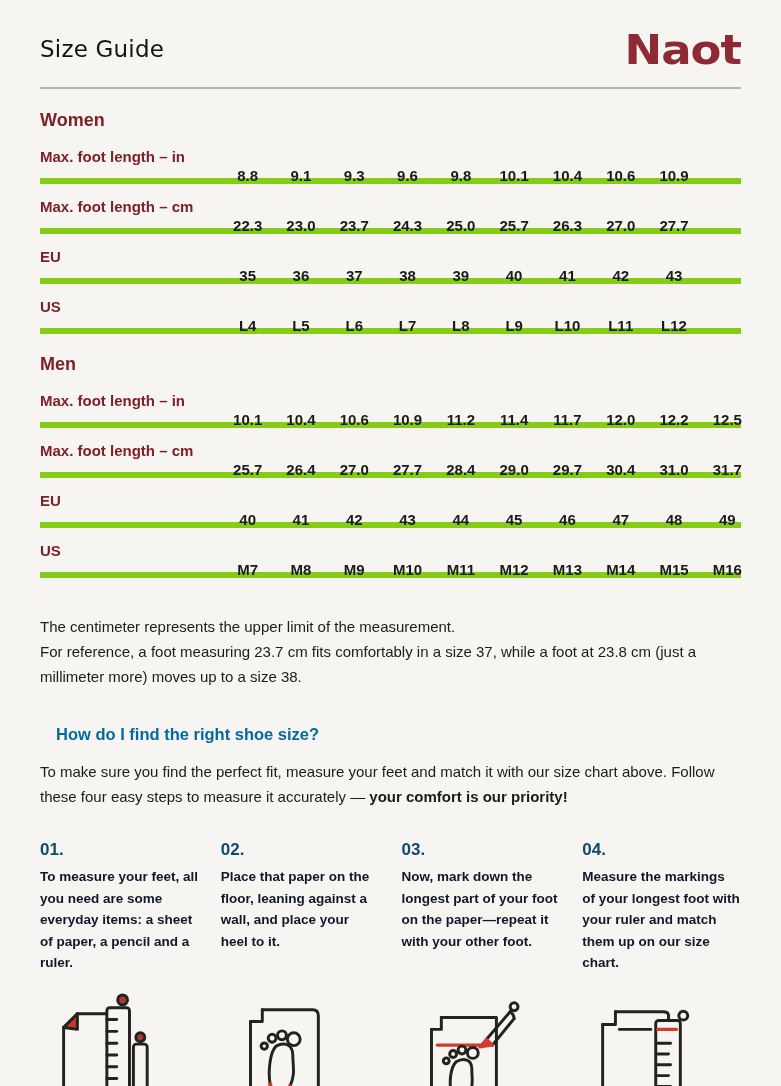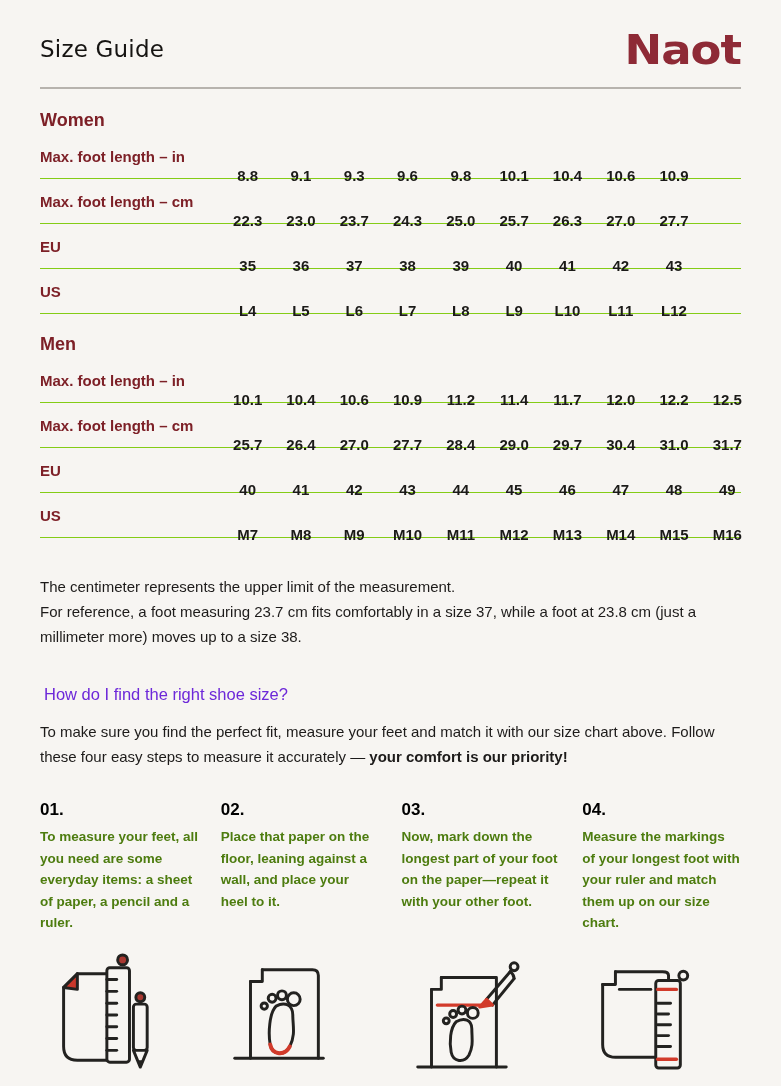--- a/index.html
+++ b/index.html
@@ -9,35 +9,35 @@
     font-family:"Liberation Sans",sans-serif;
   }
   .page{padding:0 40px;width:701px;}
   
   .hdr{display:flex;justify-content:space-between;align-items:center;padding-top:20px;height:58px;}
   .title{font-family:"DejaVu Sans",sans-serif;font-size:23px;font-weight:500;color:#161412;letter-spacing:.2px;margin:0;}
   .logo{font-family:"DejaVu Sans",sans-serif;font-size:45px;font-weight:800;color:#8e2a36;letter-spacing:-1px;line-height:1;transform:scaleY(.92);}
   .hrule{border:none;border-top:2px solid #b7b3ae;margin:9px 0 0 0;}
   
   .sec-h{font-size:18px;font-weight:700;color:#7d2027;margin:21px 0 3px 0;}
-  .trow{display:flex;align-items:center;height:44px;border-bottom:1px solid #84cc16;}
+  .trow{display:flex;align-items:center;height:44px;border-bottom:6px solid #84cc16;}
   .tlabel{flex:0 0 181px;font-size:15px;font-weight:700;color:#7d2027;}
   .cells{display:flex;margin-top:39px;}
   .cell{flex:0 0 53.3px;text-align:center;font-size:15px;font-weight:600;color:#1b1a18;}
   .men-gap{margin-top:20px;}
   
   .notes{margin-top:36px;font-size:15px;line-height:25px;color:#1d1b1a;}
   .notes p{margin:0;}
-  .howto{font-size:16.5px;font-weight:400;color:#6d28d9;margin:36px 0 0 4px;}
+  .howto{font-size:16.5px;font-weight:700;color:#0369a1;margin:36px 0 0 16px;}
   .intro{margin:15px 0 0 0;font-size:15px;line-height:25px;color:#1d1b1a;max-width:690px;}
   .intro strong{font-weight:700;}
   
   .steps{margin-top:31px;display:grid;grid-template-columns:repeat(4,1fr);column-gap:22px;}
-  .stepnum{font-size:17px;font-weight:700;color:#000000;margin-bottom:6px;}
-  .steptext{font-size:13.5px;line-height:21.5px;font-weight:700;color:#4d7c0f;}
+  .stepnum{font-size:17px;font-weight:700;color:#0c4a6e;margin-bottom:6px;}
+  .steptext{font-size:13.5px;line-height:21.5px;font-weight:700;color:#0f172a;}
   
   .icons{margin-top:14px;display:grid;grid-template-columns:repeat(4,1fr);column-gap:22px;align-items:end;}
   .icon svg{display:block;}
 </style>
 </head>
 <body>
 
 <div class="page">
 
   <header class="hdr">

